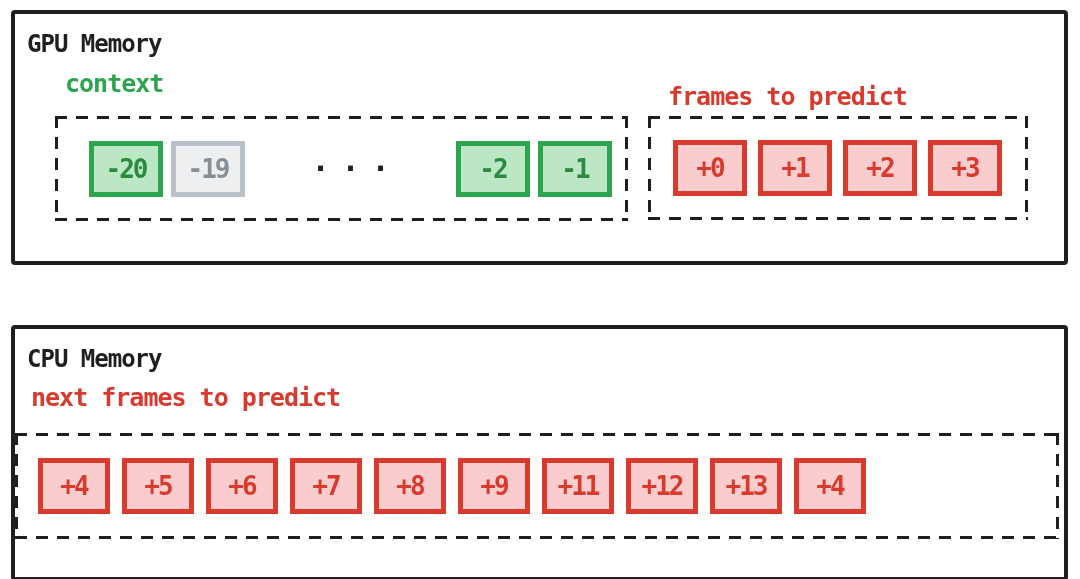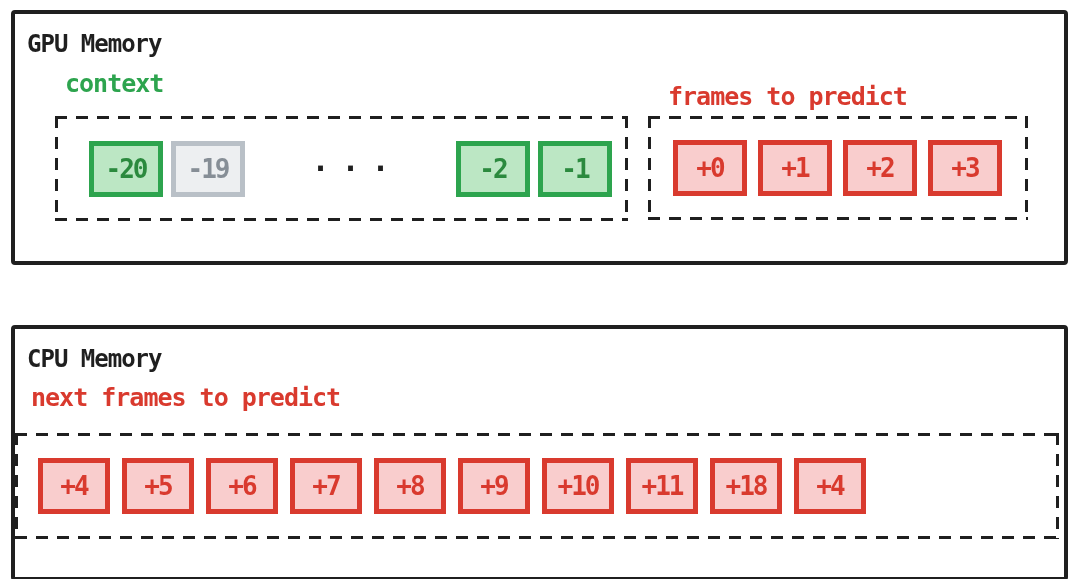--- a/index.html
+++ b/index.html
@@ -163,27 +163,27 @@
         <div class="frame red">
           <span class="frame-label">+7</span>
         </div>
         <div class="frame red">
           <span class="frame-label">+8</span>
         </div>
         <div class="frame red">
           <span class="frame-label">+9</span>
         </div>
         <div class="frame red">
-          <span class="frame-label">+10</span>
-        </div>
-        <div class="frame red">
           <span class="frame-label">+11</span>
         </div>
         <div class="frame red">
-          <span class="frame-label">+18</span>
+          <span class="frame-label">+12</span>
+        </div>
+        <div class="frame red">
+          <span class="frame-label">+13</span>
         </div>
         <div class="frame red">
           <span class="frame-label">+4</span>
         </div>
       </div>
   </section>
 
 </div>
 
 </body></html>

